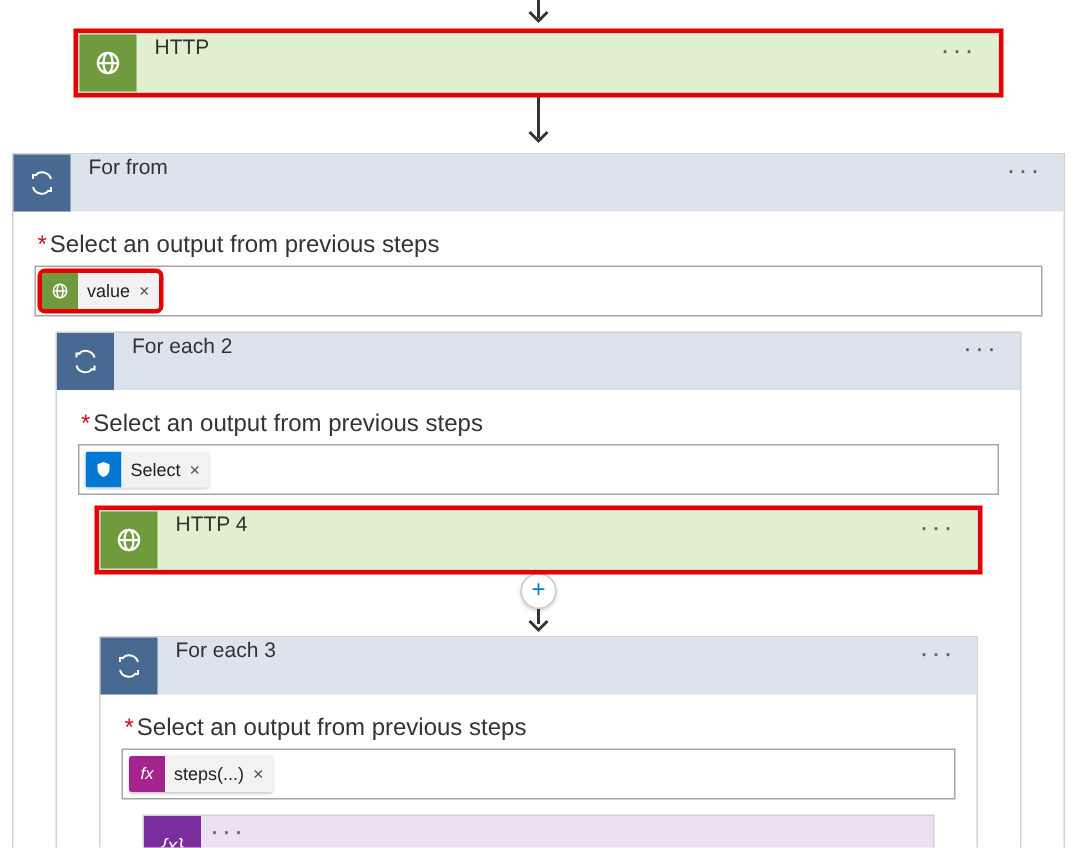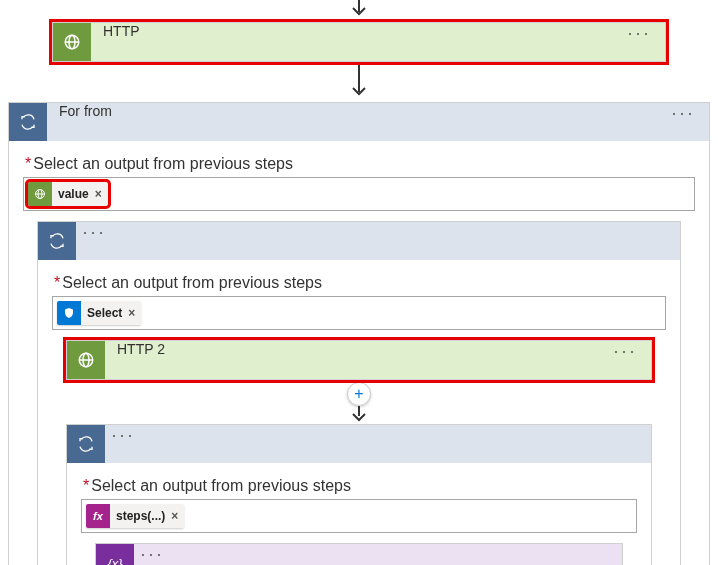--- a/index.html
+++ b/index.html
@@ -101,21 +101,20 @@
   }
 
   .token {
     display: inline-flex;
     align-items: center;
     border-radius: 2px;
     font-size: 12px;
     color: #fff;
     overflow: hidden;
     box-shadow: 0 1px 2px rgba(0,0,0,0.2);
-    font-weight: bold;
   }
   .token-icon {
     width: 24px; height: 24px;
     display: flex; align-items: center; justify-content: center;
     font-size: 12px;
   }
   .token-label {
     padding: 0 6px;
     color: #222;
     background: #f3f2f1;
@@ -214,20 +213,21 @@
         <div class="card">
           <div class="card-header hdr-loopbar">
             <div class="card-icon bg-loop">
               <svg width="16" height="16" viewBox="0 0 24 24" fill="none" stroke="#fff" stroke-width="2">
                 <polyline points="3,8 3,4 7,4"></polyline>
                     <polyline points="21,16 21,20 17,20"></polyline>
                 <path d="M21 8 A9 9 0 0 0 5 5"></path>
                     <path d="M3 16 A9 9 0 0 0 19 19"></path>
               </svg>
             </div>
+            <div class="card-title">For each 2</div>
             <div class="card-menu">···</div>
           </div>
           <div class="card-body">
             <div class="field-label">
               <span class="req-star">*</span><span>Select an output from previous steps</span>
             </div>
             <div class="token-input">
               <span class="token">
                 <span class="token-icon bg-defender">
                   <svg width="12" height="12" viewBox="0 0 24 24" fill="#fff">
@@ -242,21 +242,21 @@
             <div class="indent-2">
               <div class="card highlight-red">
                 <div class="card-header hdr-httpbar">
                   <div class="card-icon bg-http">
                     <svg width="18" height="18" viewBox="0 0 24 24" fill="none" stroke="#fff" stroke-width="2">
                       <circle cx="12" cy="12" r="9"></circle>
                           <ellipse cx="12" cy="12" rx="4" ry="9"></ellipse>
                           <line x1="3" y1="12" x2="21" y2="12"></line>
                     </svg>
                   </div>
-                  <div class="card-title">HTTP 2</div>
+                  <div class="card-title">HTTP 4</div>
                   <div class="card-menu">···</div>
                 </div>
               </div>
             </div>
 
             <div class="insert-area">
               <div class="plus-circle">
                 <span>+</span>
               </div>
             </div>
@@ -271,20 +271,21 @@
               <div class="card">
                 <div class="card-header hdr-loopbar">
                   <div class="card-icon bg-loop">
                     <svg width="16" height="16" viewBox="0 0 24 24" fill="none" stroke="#fff" stroke-width="2">
                       <polyline points="3,8 3,4 7,4"></polyline>
                           <polyline points="21,16 21,20 17,20"></polyline>
                       <path d="M21 8 A9 9 0 0 0 5 5"></path>
                           <path d="M3 16 A9 9 0 0 0 19 19"></path>
                     </svg>
                   </div>
+                  <div class="card-title">For each 3</div>
                   <div class="card-menu">···</div>
                 </div>
                 <div class="card-body">
                   <div class="field-label">
                     <span class="req-star">*</span><span>Select an output from previous steps</span>
                   </div>
                   <div class="token-input">
                     <span class="token">
                       <span class="token-icon bg-magenta" style="font-style:italic;font-size:11px;">fx</span>
                       <span class="token-label">steps(...)</span>

